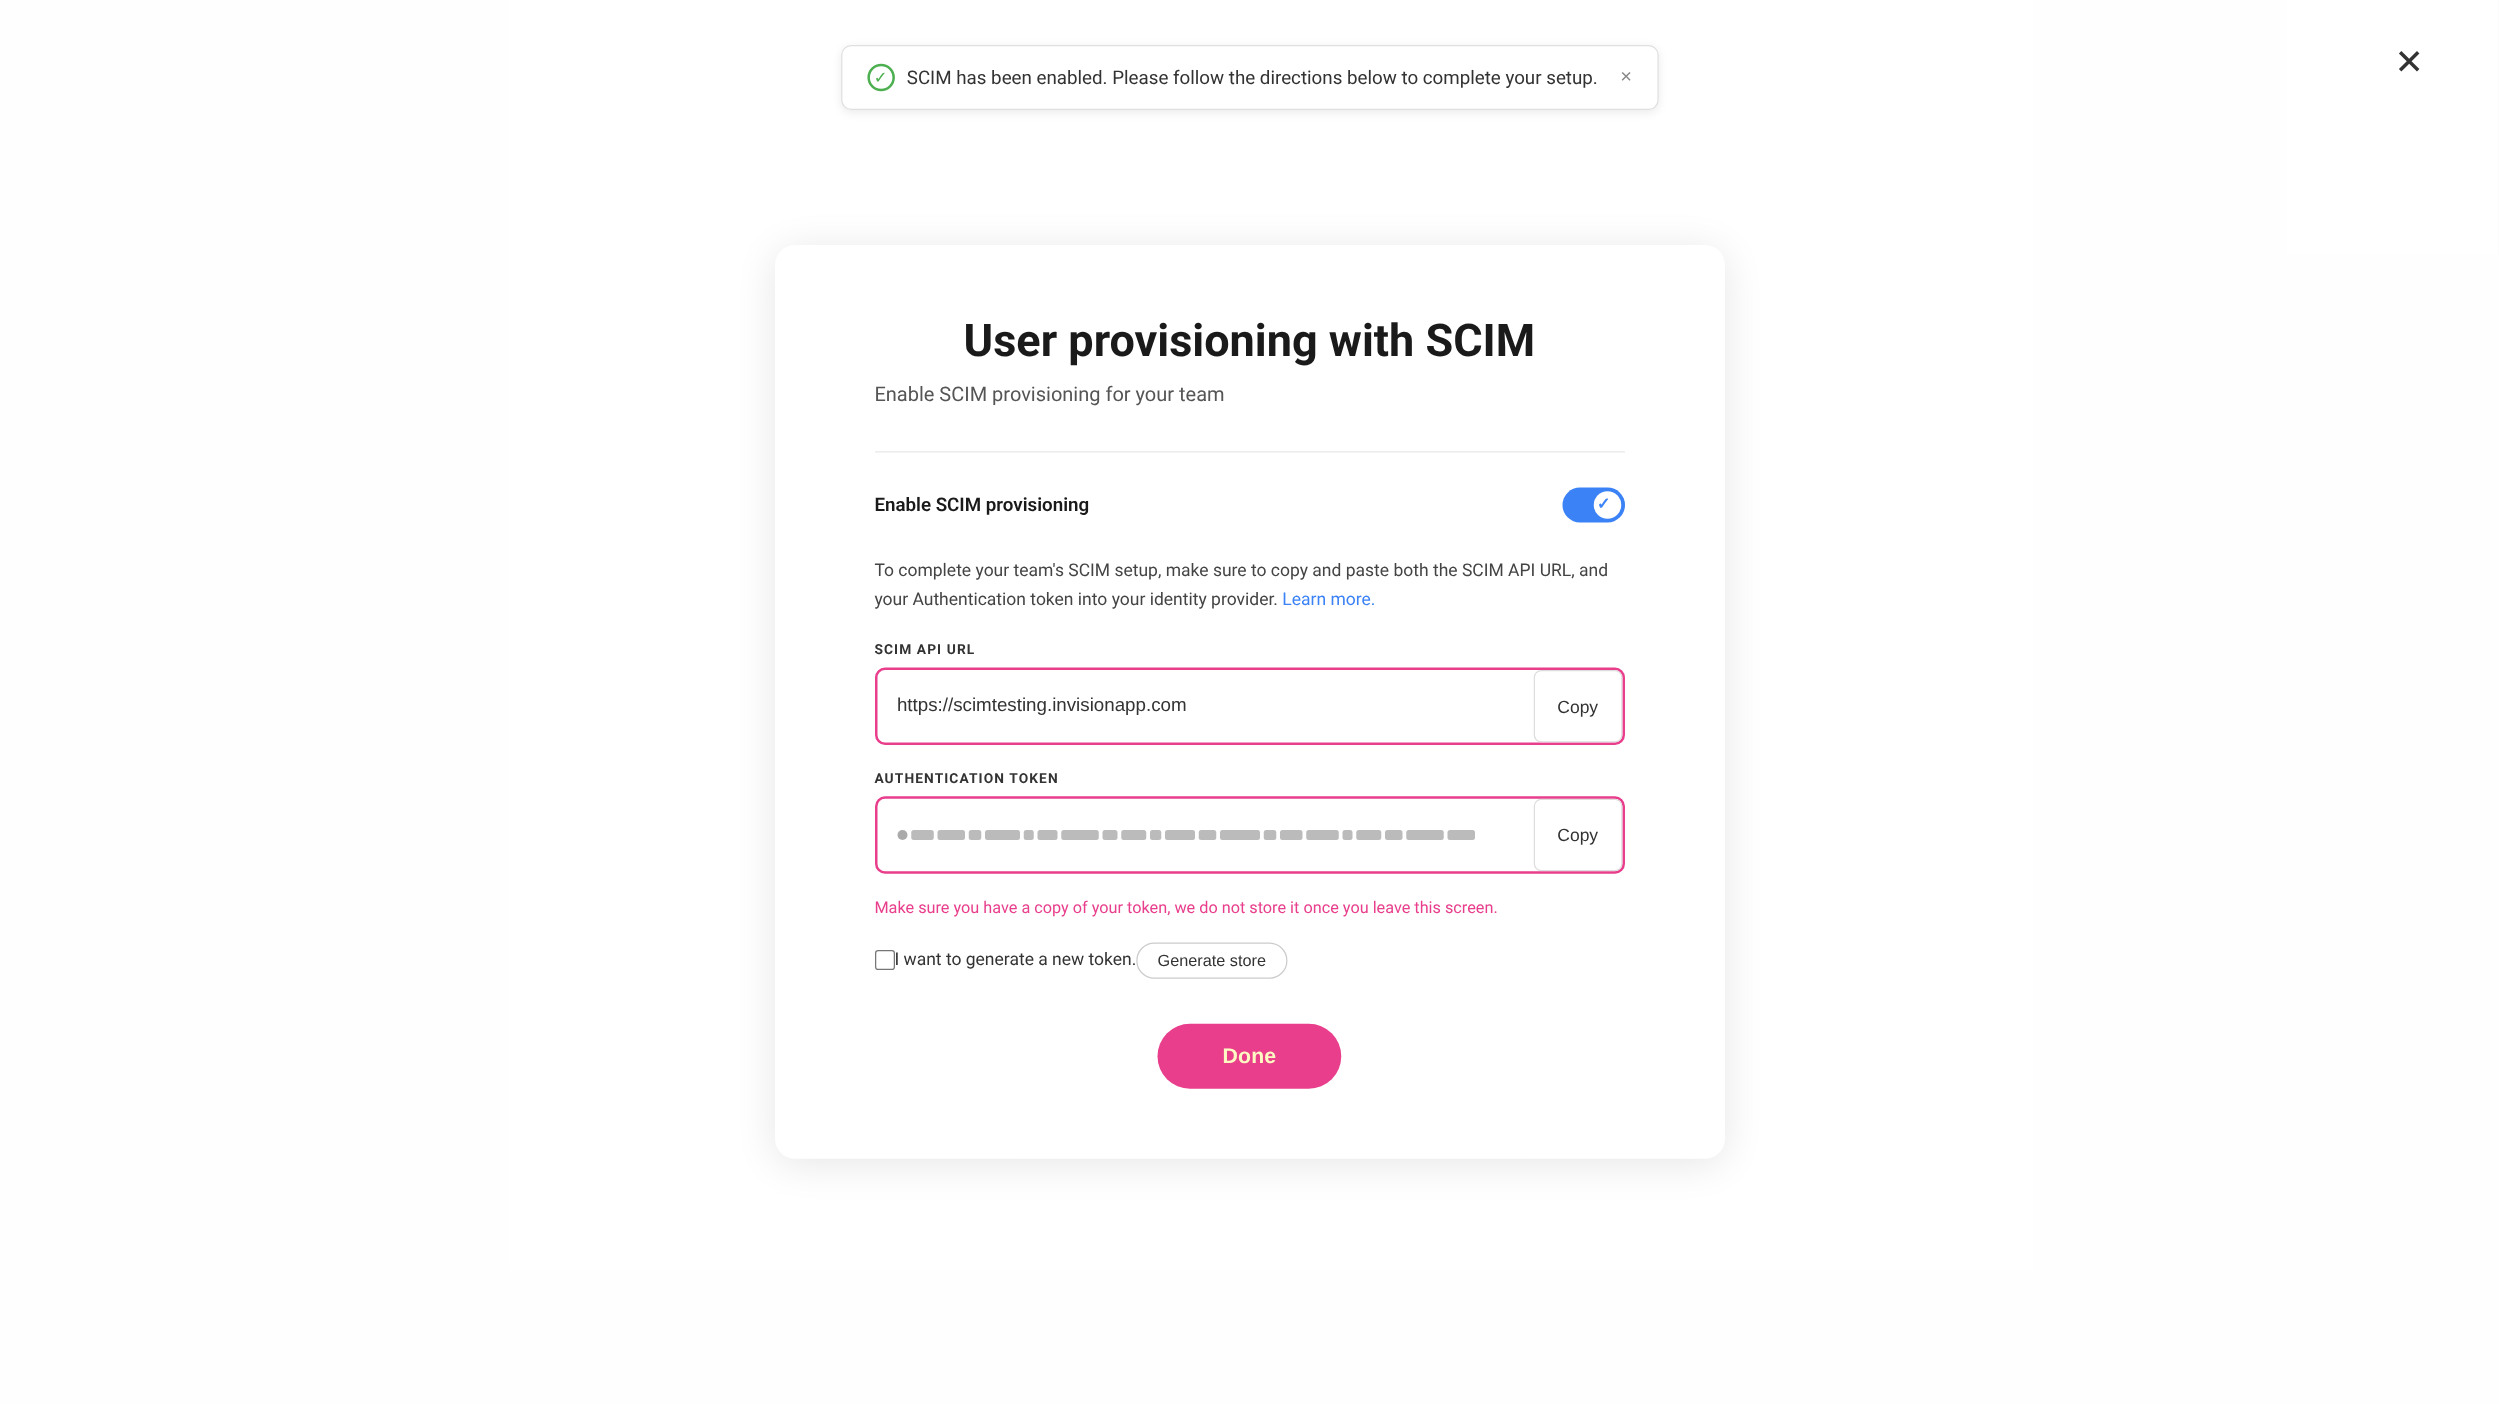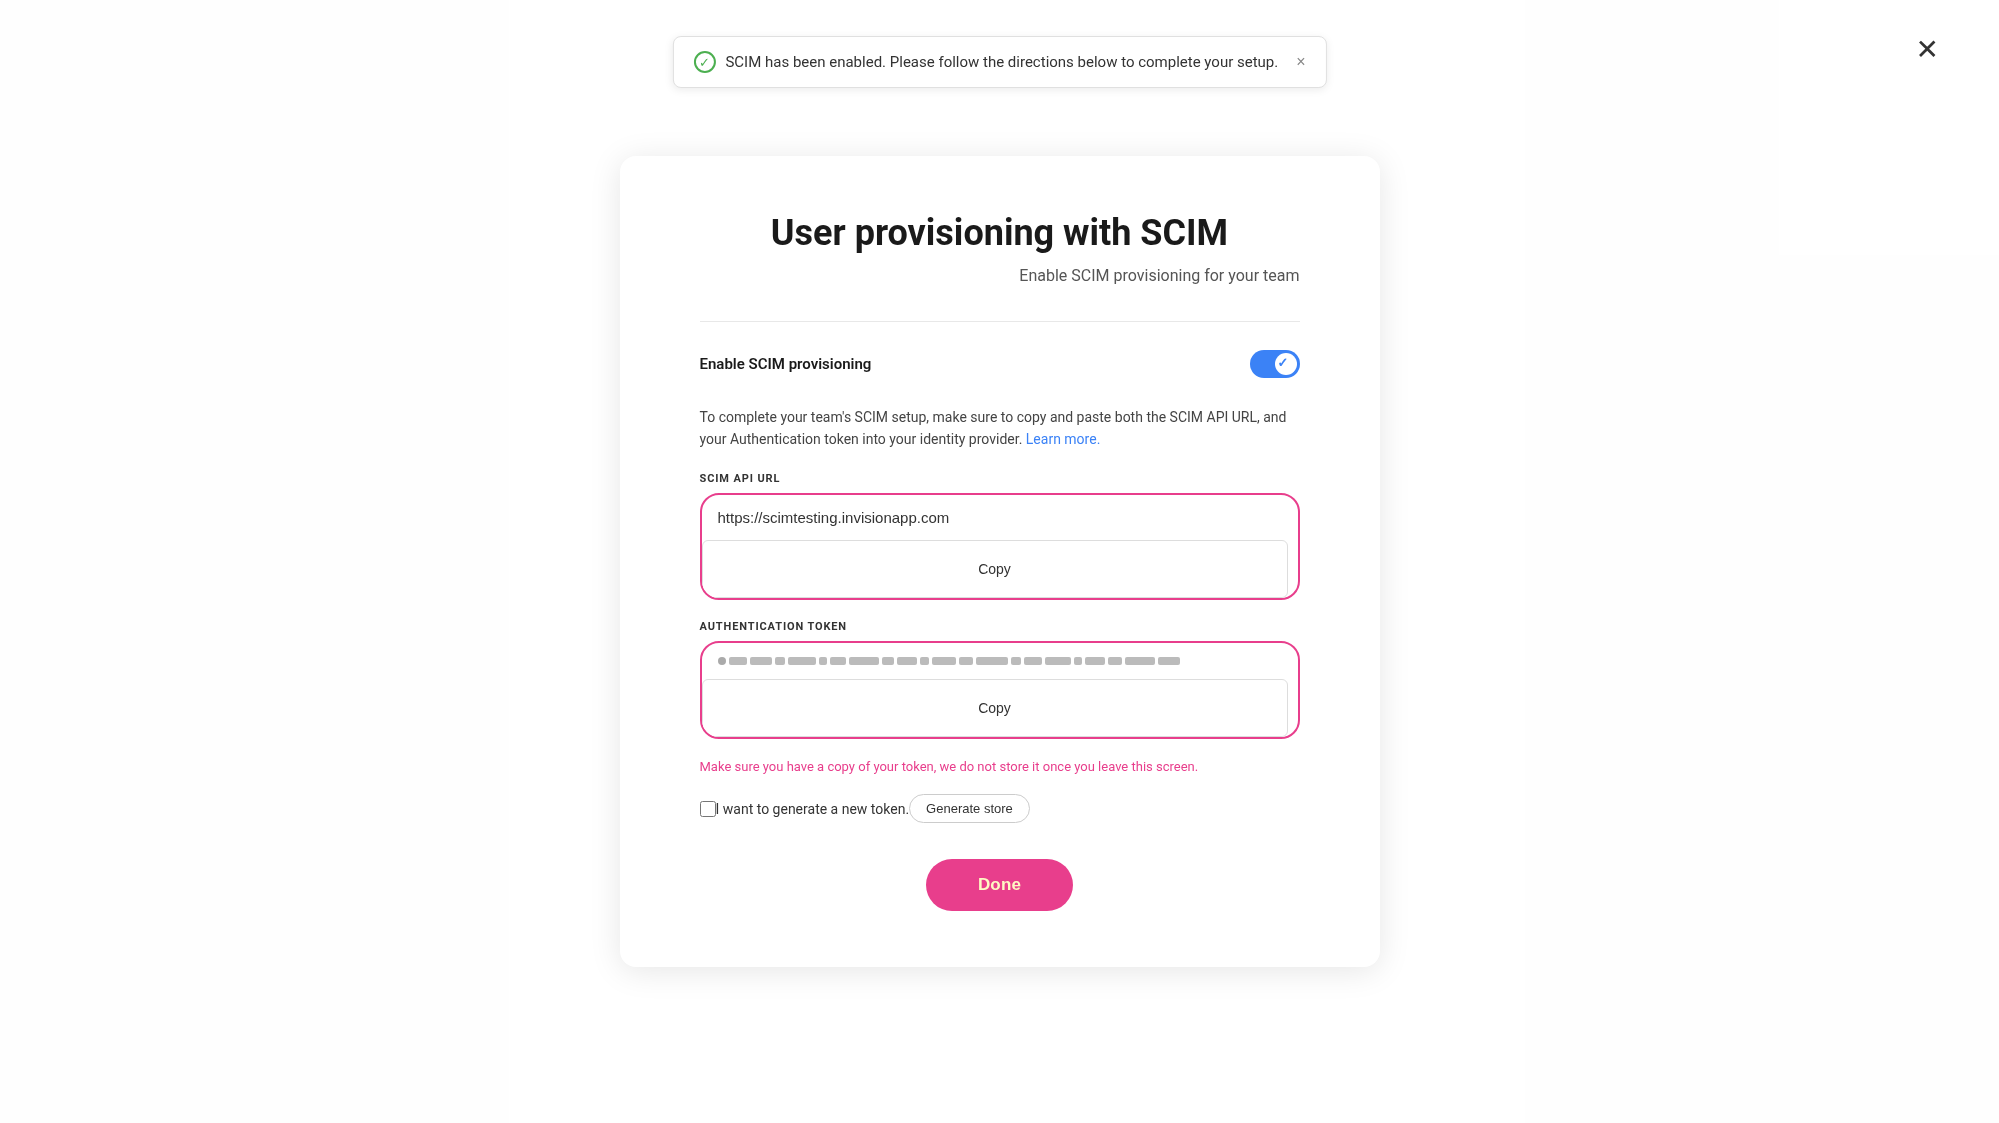--- a/index.html
+++ b/index.html
@@ -98,21 +98,21 @@
       font-size: 36px;
       font-weight: 700;
       color: #1a1a1a;
       text-align: center;
       margin-bottom: 12px;
     }
 
     .modal-subtitle {
       font-size: 16px;
       color: #555;
-      text-align: right;
+      text-align: left;
       margin-bottom: 36px;
     }
 
     .divider {
       height: 1px;
       background: #e8e8e8;
       margin-bottom: 28px;
     }
 
     .toggle-row {
@@ -190,47 +190,46 @@
       font-size: 11px;
       font-weight: 700;
       color: #333;
       letter-spacing: 0.08em;
       text-transform: uppercase;
       margin-bottom: 8px;
     }
 
     .input-with-copy {
       display: flex;
+      align-items: center;
       border: 2.5px solid #e83e8c;
-      border-radius: 19px;
+      border-radius: 8px;
       background: #fff;
       margin-bottom: 20px;
       overflow: hidden;
-      flex-direction: column;
     }
 
     .input-field {
       flex: 1;
       border: none;
       outline: none;
       font-size: 15px;
       color: #333;
       padding: 14px 16px;
       background: transparent;
     }
 
     .copy-btn {
       background: #fff;
       border: 1px solid #ddd;
       border-radius: 6px;
       padding: 20px 18px;
       font-size: 14px;
       color: #333;
       cursor: pointer;
-      margin-right: 10px;
       font-weight: 500;
       white-space: nowrap;
     }
 
     .token-display {
       flex: 1;
       padding: 14px 16px;
       display: flex;
       align-items: center;
       gap: 3px;

